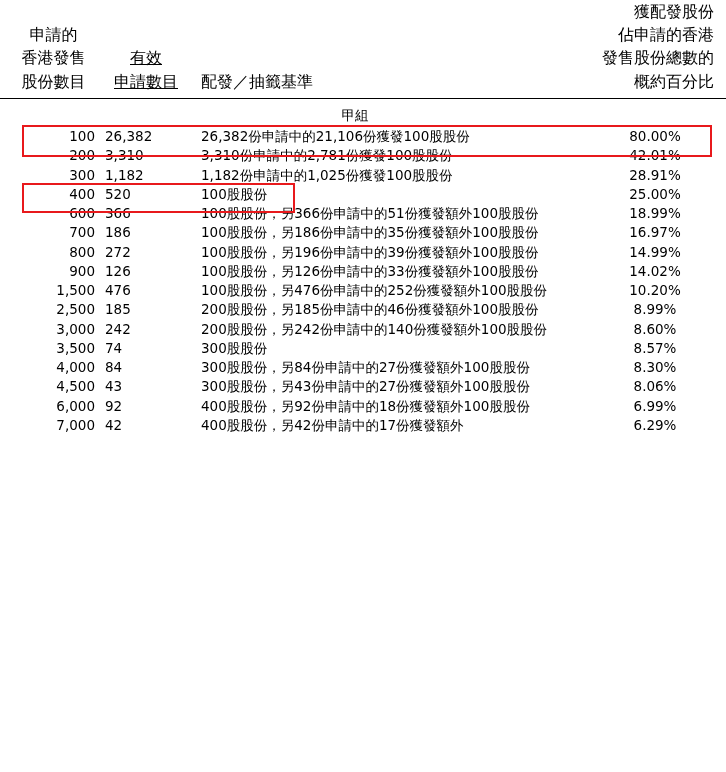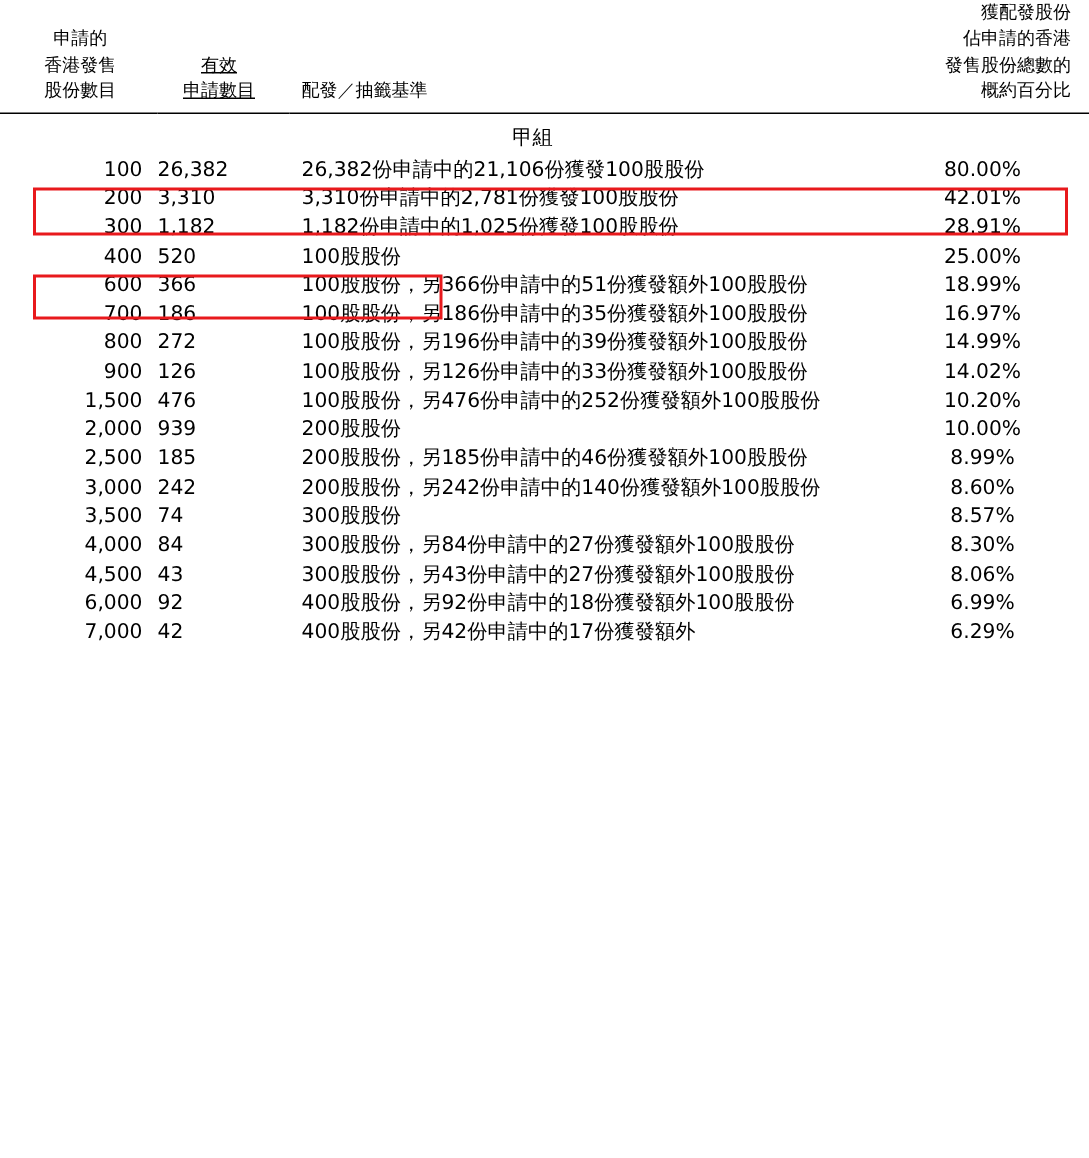--- a/index.html
+++ b/index.html
@@ -28,21 +28,21 @@
     line-height: 1.28;
   }
   table.alloc col.c1 { width: 105px; }
   table.alloc col.c2 { width: 88px; }
   table.alloc col.c3 { width: 403px; }
   table.alloc col.c4 { width: 130px; }
 
   thead td {
     vertical-align: bottom;
     padding: 0 6px 4px 0;
-    font-size: 12px;
+    font-size: 16px;
     line-height: 1.45;
     white-space: pre-line;
   }
   thead td.h1 { text-align: center; padding-left: 8px; }
   thead td.h2 { text-align: center; text-decoration: underline; }
   thead td.h3 { text-align: left; padding-left: 8px; }
   thead td.h4 { text-align: right; padding-right: 12px; }
 
   .header-rule td {
     border-bottom: 1px solid #000;
@@ -170,26 +170,20 @@
           <td class="desc">100股股份，另126份申請中的33份獲發額外100股股份</td>
           <td class="pct">14.02%</td>
         </tr>
         <tr>
           <td class="num1">1,500</td>
           <td class="num2">476</td>
           <td class="desc">100股股份，另476份申請中的252份獲發額外100股股份</td>
           <td class="pct">10.20%</td>
         </tr>
         <tr>
-          <td class="num1">2,000</td>
-          <td class="num2">939</td>
-          <td class="desc">200股股份</td>
-          <td class="pct">10.00%</td>
-        </tr>
-        <tr>
           <td class="num1">2,500</td>
           <td class="num2">185</td>
           <td class="desc">200股股份，另185份申請中的46份獲發額外100股股份</td>
           <td class="pct">8.99%</td>
         </tr>
         <tr>
           <td class="num1">3,000</td>
           <td class="num2">242</td>
           <td class="desc">200股股份，另242份申請中的140份獲發額外100股股份</td>
           <td class="pct">8.60%</td>

